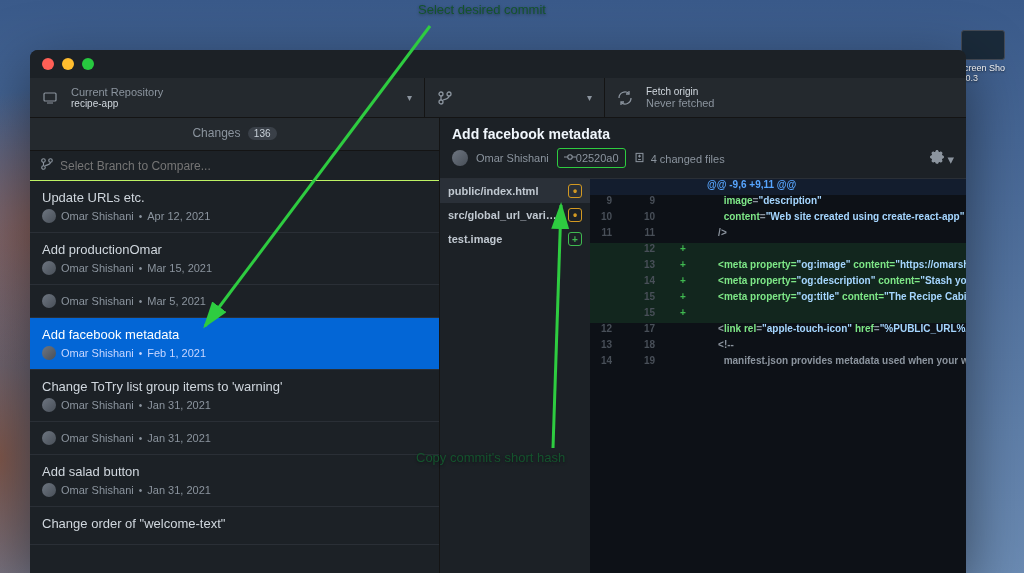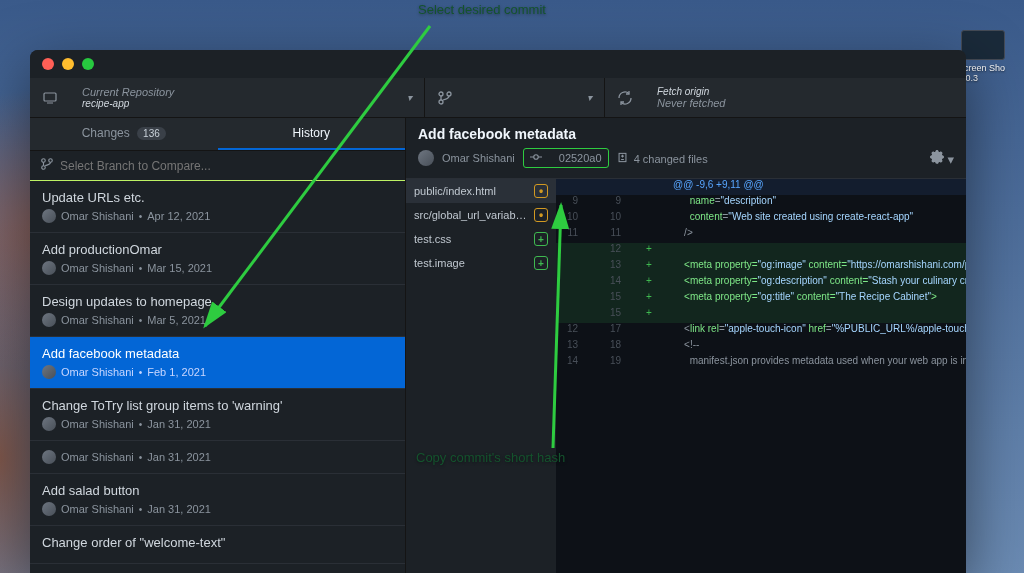--- a/index.html
+++ b/index.html
@@ -12,32 +12,32 @@
 .desktop-icon .thumb { width: 44px; height: 30px; background: #1a2a3a; border: 1px solid #444a55; border-radius: 3px; margin: 0 auto; }
 .desktop-icon .label { color: #fff; font-size: 9px; margin-top: 3px; text-shadow: 0 1px 2px rgba(0,0,0,0.6); }
 
 .window { position: absolute; top: 50px; left: 30px; width: 936px; height: 523px; background: #24292e; border-radius: 8px 8px 0 0; box-shadow: 0 20px 60px rgba(0,0,0,0.5); overflow: hidden; display: flex; flex-direction: column; }
 .titlebar { height: 28px; display: flex; align-items: center; padding: 0 12px; background: #1c2126; }
 .traffic { display: flex; gap: 8px; }
 .traffic span { width: 12px; height: 12px; border-radius: 50%; display: inline-block; }
 .t-red { background: #ff5f56; } .t-yellow { background: #ffbd2e; } .t-green { background: #27c93f; }
 
 .toolbar { display: flex; background: #24292e; border-bottom: 1px solid #141414; }
-.toolbar-sec { display: flex; align-items: center; padding: 8px 12px; gap: 24px; border-right: 1px solid #141414; position: relative; font-style: italic; }
+.toolbar-sec { display: flex; align-items: center; padding: 8px 12px; gap: 13px; border-right: 1px solid #141414; position: relative; }
 .toolbar-sec.repo { width: 395px; }
 .toolbar-sec.branch { width: 180px; }
 .toolbar-sec.fetch { flex: 1; border-right: none; }
 .tb-icon { width: 16px; height: 16px; display: flex; align-items: center; justify-content: center; color: #8b949e; }
 .tb-text { font-size: 11px; color: #8b949e; }
 .tb-value { font-size: 10px; color: #d0d7de; font-weight: 500; }
 .tb-col { display: flex; flex-direction: column; }
 .chev { position: absolute; right: 12px; color: #8b949e; font-size: 10px; }
 
 .body-row { display: flex; flex: 1; min-height: 0; }
-.sidebar-col { width: 376px; display: flex; flex-direction: column; background: #1c2126; border-right: 1px solid #141414; }
+.sidebar-col { width: 410px; display: flex; flex-direction: column; background: #1c2126; border-right: 1px solid #141414; }
 .tabs { display: flex; background: #24292e; border-bottom: 1px solid #141414; }
 .tab { flex: 1; text-align: center; padding: 8px; font-size: 12px; color: #8b949e; border-bottom: 2px solid transparent; cursor: pointer; }
 .tab.active { color: #f0f6fc; border-bottom-color: #0366d6; }
 .badge { background: #3a4048; color: #c9d1d9; border-radius: 8px; padding: 1px 6px; font-size: 10px; margin-left: 4px; }
 .compare-bar { padding: 6px 10px; border-bottom: 1px solid #bef264; display: flex; align-items: center; gap: 6px; }
 .compare-bar input { flex: 1; background: transparent; border: none; color: #8b949e; font-size: 12px; outline: none; }
 .compare-bar .bicon { color: #8b949e; font-size: 12px; }
 
 .commit-list { flex: 1; overflow: hidden; }
 .commit-item { padding: 9px 12px; border-bottom: 1px solid #2a2f36; cursor: pointer; }
@@ -47,24 +47,24 @@
 .commit-meta { font-size: 11px; color: #8b949e; display: flex; align-items: center; gap: 5px; }
 .commit-item.selected .commit-meta { color: #c8d6ff; }
 .avatar { width: 14px; height: 14px; border-radius: 50%; background: linear-gradient(135deg,#6e7681,#484f58); display: inline-block; flex-shrink: 0; }
 .dot { font-size: 10px; }
 
 .detail-col { flex: 1; display: flex; flex-direction: column; background: #1c2126; min-width: 0; }
 .detail-header { padding: 8px 12px 6px; }
 .detail-title { font-size: 14px; color: #f0f6fc; font-weight: 600; margin-bottom: 6px; }
 .detail-row { display: flex; align-items: center; gap: 8px; font-size: 11px; color: #8b949e; }
 .detail-row .avatar { width: 16px; height: 16px; }
-.hash-box { display: inline-flex; align-items: center; gap: 17px; border: 1px solid #2ecc40; padding: 2px 6px; border-radius: 3px; }
+.hash-box { display: inline-flex; align-items: center; gap: 0; border: 1px solid #2ecc40; padding: 2px 6px; border-radius: 3px; }
 .gear { margin-left: auto; font-size: 13px; }
 
-.files-diff { flex: 1; display: flex; min-height: 0; border-top: 1px solid #2a2f36; margin-top: 4px; }
+.files-diff { flex: 1; display: flex; min-height: 0; border-top: 1px solid #2a2f36; margin-top: 4px; font-weight: bold; }
 .file-list { width: 150px; background: #1c2126; }
 .file-item { display: flex; align-items: center; padding: 5px 8px; font-size: 11px; color: #c0c8d0; gap: 6px; cursor: pointer; }
 .file-item.active { background: #2a3038; }
 .file-name { flex: 1; white-space: nowrap; overflow: hidden; text-overflow: ellipsis; }
 .file-badge { width: 14px; height: 14px; border-radius: 3px; display: flex; align-items: center; justify-content: center; font-size: 12px; font-weight: bold; }
 .fb-mod { border: 1px solid #d29922; color: #d29922; }
 .fb-mod::before { content: "•"; }
 .fb-add { border: 1px solid #3fb950; color: #3fb950; }
 .fb-add::before { content: "+"; font-size: 10px; }
 
@@ -156,21 +156,20 @@
     </div>
   </div>
 
   <div class="body-row">
     <div class="sidebar-col">
       <div class="tabs">
         <div class="tab">
           <span>Changes</span>
           <span class="badge">136</span>
         </div>
-        <div class="tab active">History</div>
       </div>
       <div class="compare-bar">
         <span class="bicon">
           <svg width="14" height="14" viewBox="0 0 16 16" fill="none" stroke="currentColor" stroke-width="1.3">
               <circle cx="4" cy="4" r="2"></circle>
               <circle cx="4" cy="12" r="2"></circle>
               <circle cx="12" cy="4" r="2"></circle>
               <path d="M4 6v4M12 6c0 3-4 3-6 4"></path>
             </svg>
         </span>
@@ -189,21 +188,20 @@
           <div class="commit-item">
             <div class="commit-title">Add productionOmar</div>
     <div class="commit-meta">
               <span class="avatar"></span>
     <span>Omar Shishani</span>
               <span class="dot">•</span>
               <span>Mar 15, 2021</span>
             </div>
           </div>
           <div class="commit-item">
-            <div class="commit-title">Design updates to homepage</div>
     <div class="commit-meta">
               <span class="avatar"></span>
     <span>Omar Shishani</span>
               <span class="dot">•</span>
               <span>Mar 5, 2021</span>
             </div>
           </div>
           <div class="commit-item selected">
             <div class="commit-title">Add facebook metadata</div>
     <div class="commit-meta">
@@ -285,40 +283,36 @@
         <div class="file-list" id="file-list">
             <div class="file-item active">
               <span class="file-name">public/index.html</span>
     <span class="file-badge fb-mod"></span>
             </div>
             <div class="file-item">
               <span class="file-name">src/global_url_variable.js</span>
     <span class="file-badge fb-mod"></span>
             </div>
             <div class="file-item">
-              <span class="file-name">test.css</span>
-    <span class="file-badge fb-add"></span>
-            </div>
-            <div class="file-item">
               <span class="file-name">test.image</span>
     <span class="file-badge fb-add"></span>
             </div>
           </div>
         <div class="diff-view" id="diff-view">
             <div class="diff-line hunk">
               <span class="ln"></span>
               <span class="ln"></span>
               <span class="plus-col"></span>
               <span class="code">@@ -9,6 +9,11 @@</span>
             </div>
             <div class="diff-line">
               <span class="ln">9</span>
               <span class="ln">9</span>
               <span class="plus-col"></span>
-              <span class="code">      <span class="tok-attrname">name</span>=<span class="tok-str">"description"</span></span>
+              <span class="code">      <span class="tok-attrname">image</span>=<span class="tok-str">"description"</span></span>
             </div>
             <div class="diff-line">
               <span class="ln">10</span>
               <span class="ln">10</span>
               <span class="plus-col"></span>
               <span class="code">      <span class="tok-attrname">content</span>=<span class="tok-str">"Web site created using create-react-app"</span></span>
             </div>
             <div class="diff-line">
               <span class="ln">11</span>
               <span class="ln">11</span>

